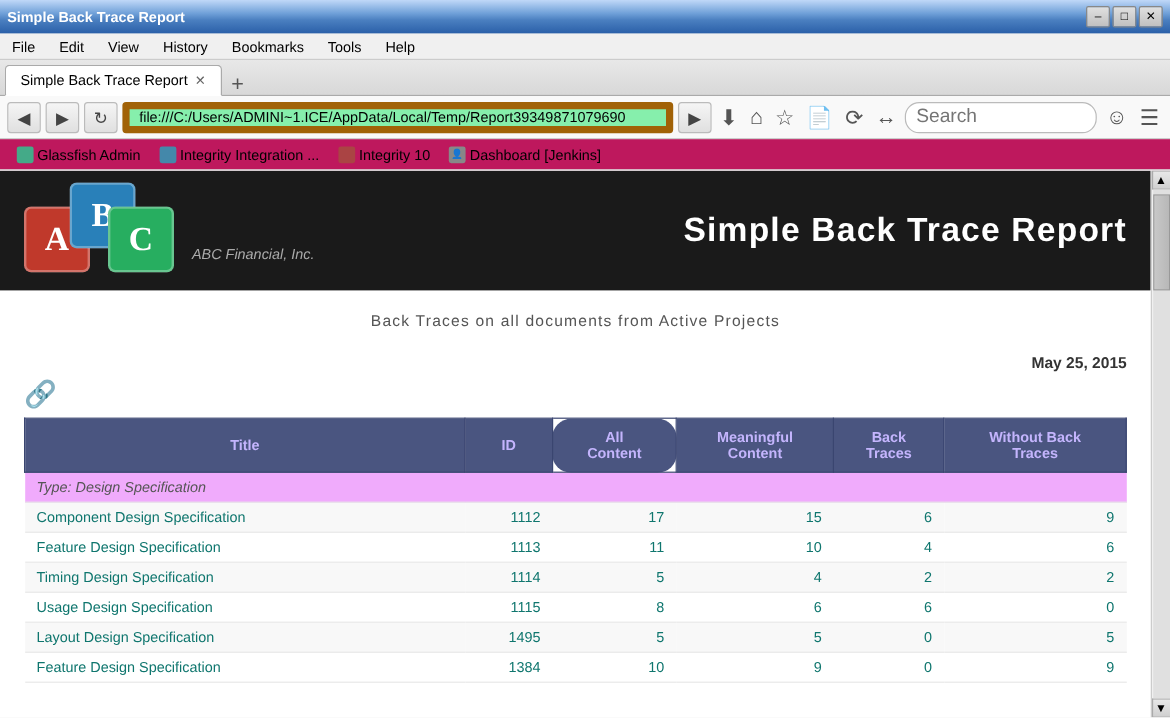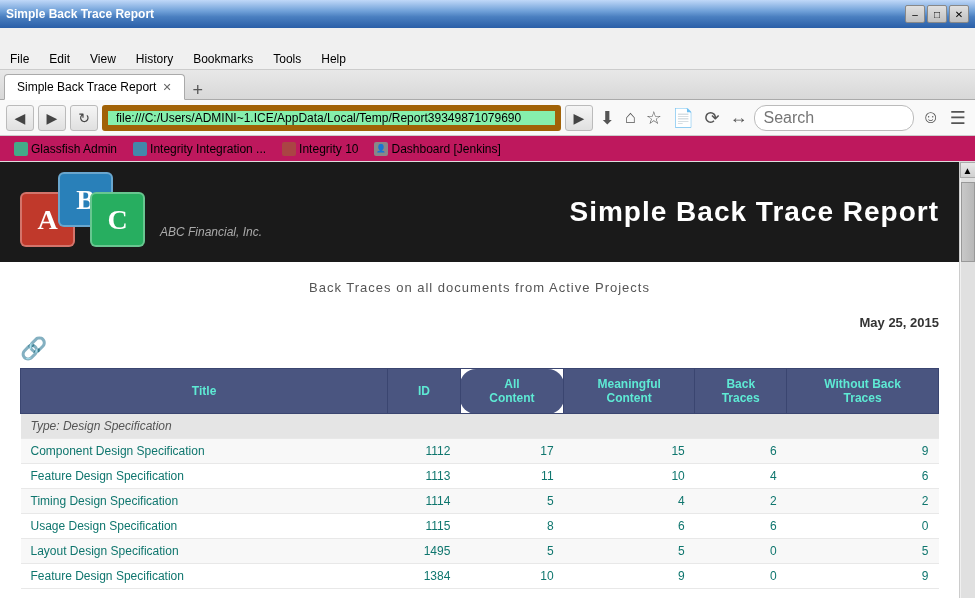--- a/index.html
+++ b/index.html
@@ -25,21 +25,20 @@
       font-size: 10px; cursor: pointer;
     }
 
     
     .menu-bar {
       background: #f0f0f0;
       height: 22px;
       display: flex;
       align-items: center;
       border-bottom: 1px solid #ccc;
-      margin-top: 20px;
     }
     .menu-item {
       padding: 2px 10px;
       font-size: 12px;
       cursor: pointer;
     }
 
     
     .tab-bar {
       background: linear-gradient(to bottom, #e8e8e8, #d8d8d8);
@@ -247,41 +246,41 @@
     }
 
     
     .report-table {
       width: 100%;
       border-collapse: collapse;
       font-size: 12px;
     }
     .report-table thead tr {
       background: #4a5580;
-      color: #5eead4;
+      color: #c4b5fd;
     }
     .report-table thead th {
       padding: 8px 10px;
       text-align: center;
       border: 1px solid #3a4570;
       font-weight: bold;
       font-size: 12px;
     }
     .report-table thead th.title-col {
       text-align: center;
       width: 40%;
     }
     .report-table tbody tr {
       background: white;
     }
     .report-table tbody tr:nth-child(even) {
       background: #f8f8f8;
     }
     .report-table tbody tr.type-row {
-      background: #e5e5e5;
+      background: #f0abfc;
     }
     .report-table tbody td {
       padding: 5px 10px;
       border-bottom: 1px solid #e8e8e8;
       color: #0f766e;
     }
     .report-table tbody td.num-col {
       text-align: right;
     }
     .report-table .type-label {

